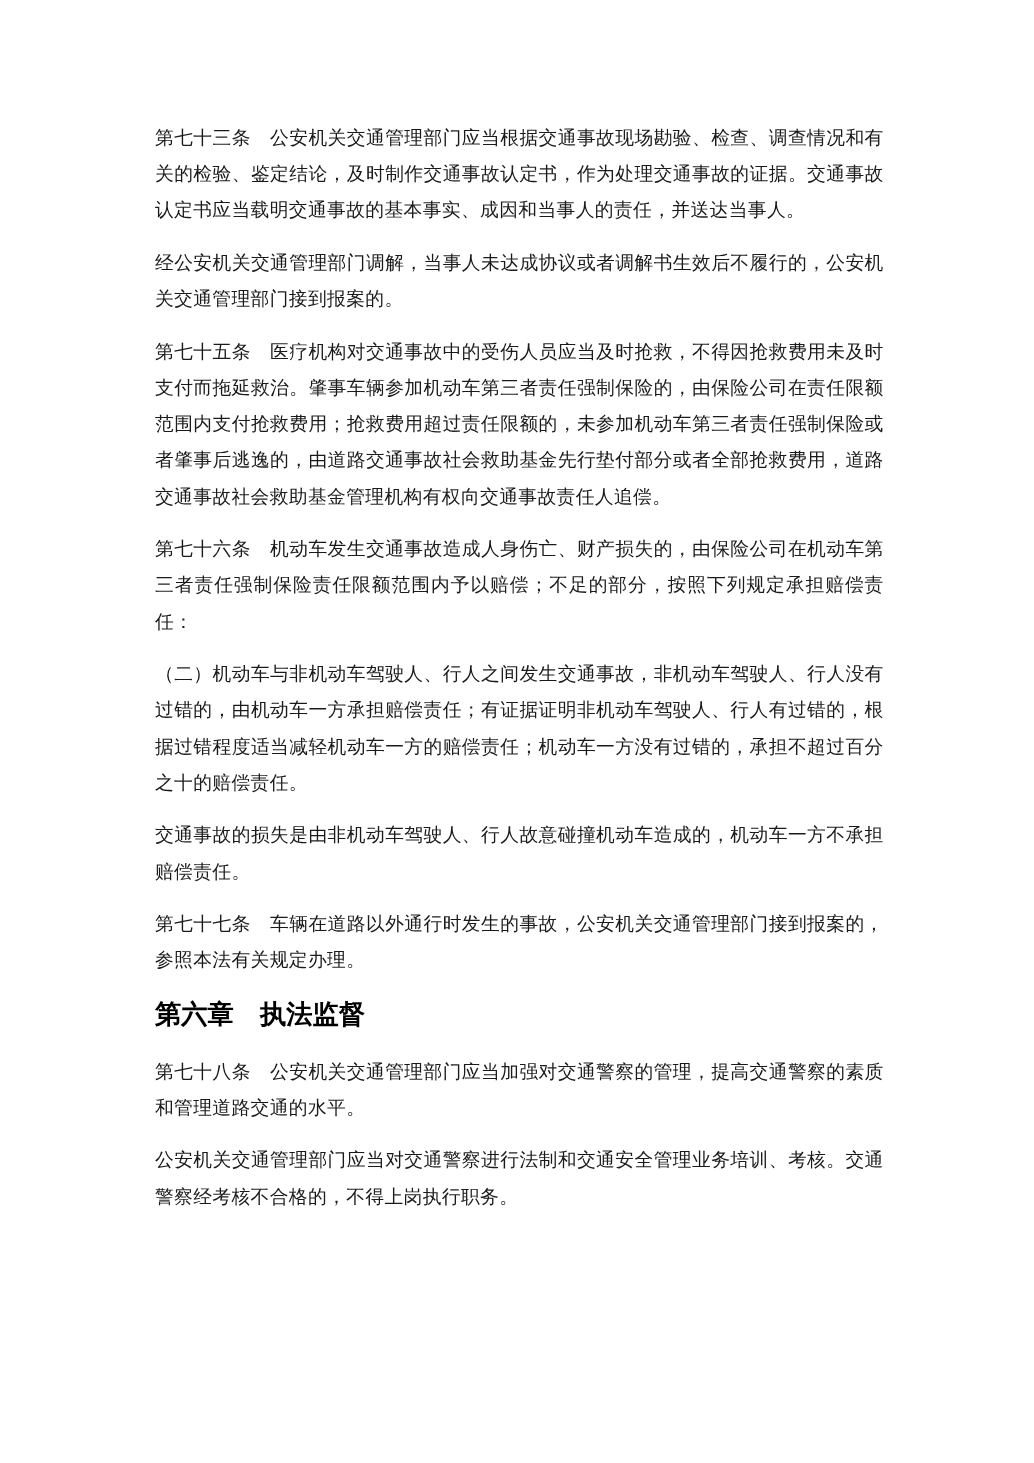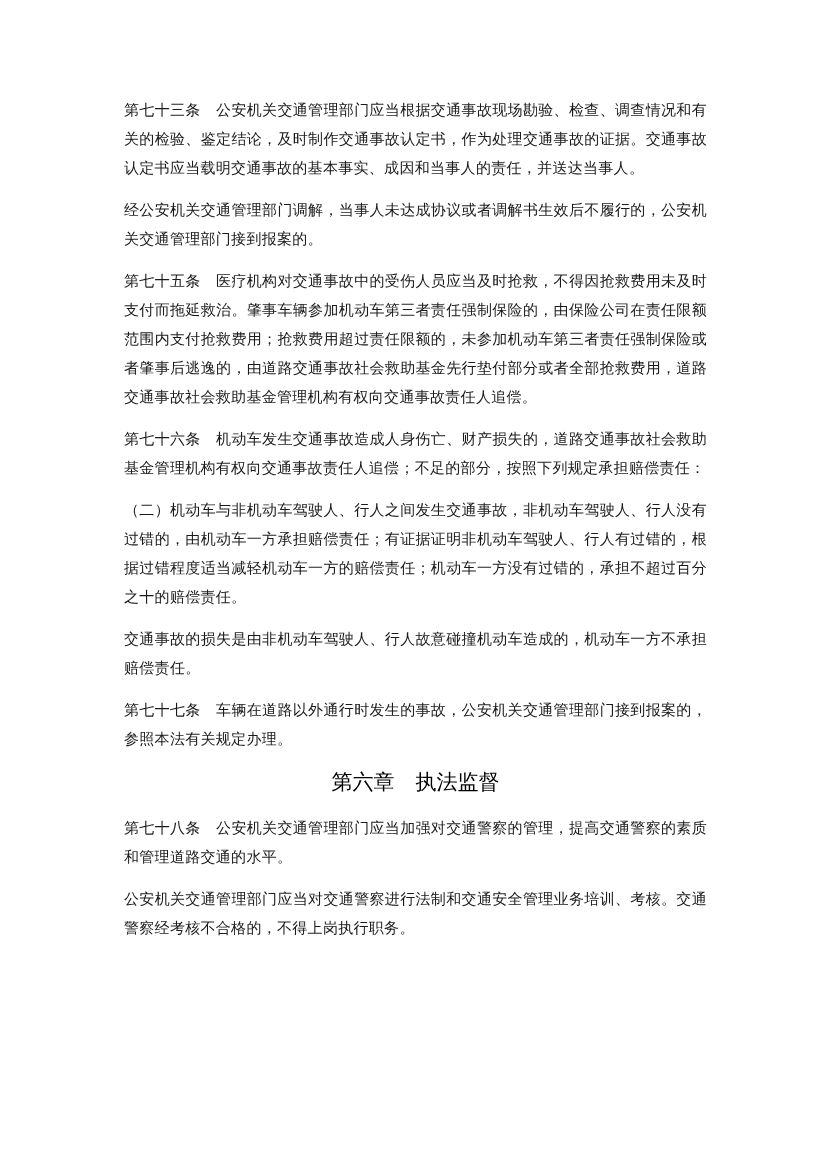--- a/index.html
+++ b/index.html
@@ -20,39 +20,39 @@
     padding: 96px 120px 40px 124px;
     background: #ffffff;
   }
   .doc-paragraph {
     margin: 0 0 13px 0;
     font-size: 15px;
     line-height: 29px;
     color: #1a1a1a;
     text-align: justify;
     letter-spacing: 0.3px;
-    font-family: Liberation Serif, serif;
+    font-family: Liberation Sans, sans-serif;
   }
   .chapter-heading {
     margin: 10px 0 16px 0;
     font-size: 21px;
     line-height: 31px;
-    font-weight: normal;
+    font-weight: bold;
     color: #000000;
-    text-align: center;
+    text-align: left;
     font-family: "DejaVu Sans", "Liberation Sans", sans-serif;
   }
 </style>
 </head>
 <body>
 
 <div class="page">
   <p class="doc-paragraph">第七十三条　公安机关交通管理部门应当根据交通事故现场勘验、检查、调查情况和有关的检验、鉴定结论，及时制作交通事故认定书，作为处理交通事故的证据。交通事故认定书应当载明交通事故的基本事实、成因和当事人的责任，并送达当事人。</p>
   <p class="doc-paragraph">经公安机关交通管理部门调解，当事人未达成协议或者调解书生效后不履行的，公安机关交通管理部门接到报案的。</p>
   <p class="doc-paragraph">第七十五条　医疗机构对交通事故中的受伤人员应当及时抢救，不得因抢救费用未及时支付而拖延救治。肇事车辆参加机动车第三者责任强制保险的，由保险公司在责任限额范围内支付抢救费用；抢救费用超过责任限额的，未参加机动车第三者责任强制保险或者肇事后逃逸的，由道路交通事故社会救助基金先行垫付部分或者全部抢救费用，道路交通事故社会救助基金管理机构有权向交通事故责任人追偿。</p>
-  <p class="doc-paragraph">第七十六条　机动车发生交通事故造成人身伤亡、财产损失的，道路交通事故社会救助基金管理机构有权向交通事故责任人追偿；不足的部分，按照下列规定承担赔偿责任：</p>
+  <p class="doc-paragraph">第七十六条　机动车发生交通事故造成人身伤亡、财产损失的，由保险公司在机动车第三者责任强制保险责任限额范围内予以赔偿；不足的部分，按照下列规定承担赔偿责任：</p>
   <p class="doc-paragraph">（二）机动车与非机动车驾驶人、行人之间发生交通事故，非机动车驾驶人、行人没有过错的，由机动车一方承担赔偿责任；有证据证明非机动车驾驶人、行人有过错的，根据过错程度适当减轻机动车一方的赔偿责任；机动车一方没有过错的，承担不超过百分之十的赔偿责任。</p>
   <p class="doc-paragraph">交通事故的损失是由非机动车驾驶人、行人故意碰撞机动车造成的，机动车一方不承担赔偿责任。</p>
   <p class="doc-paragraph">第七十七条　车辆在道路以外通行时发生的事故，公安机关交通管理部门接到报案的，参照本法有关规定办理。</p>
   <h2 class="chapter-heading">第六章　执法监督</h2>
   <p class="doc-paragraph">第七十八条　公安机关交通管理部门应当加强对交通警察的管理，提高交通警察的素质和管理道路交通的水平。</p>
   <p class="doc-paragraph">公安机关交通管理部门应当对交通警察进行法制和交通安全管理业务培训、考核。交通警察经考核不合格的，不得上岗执行职务。</p>
 </div>
 
 </body></html>

